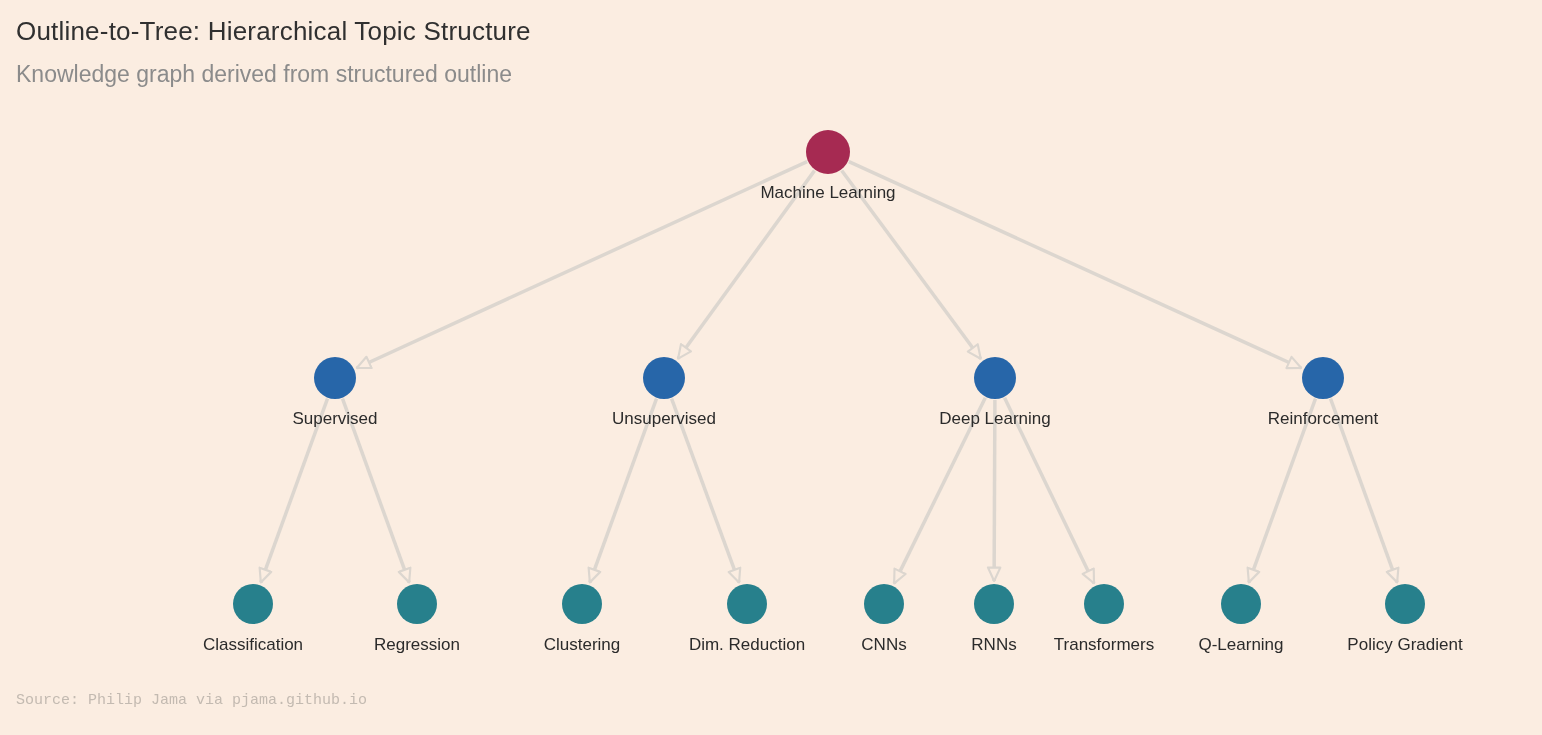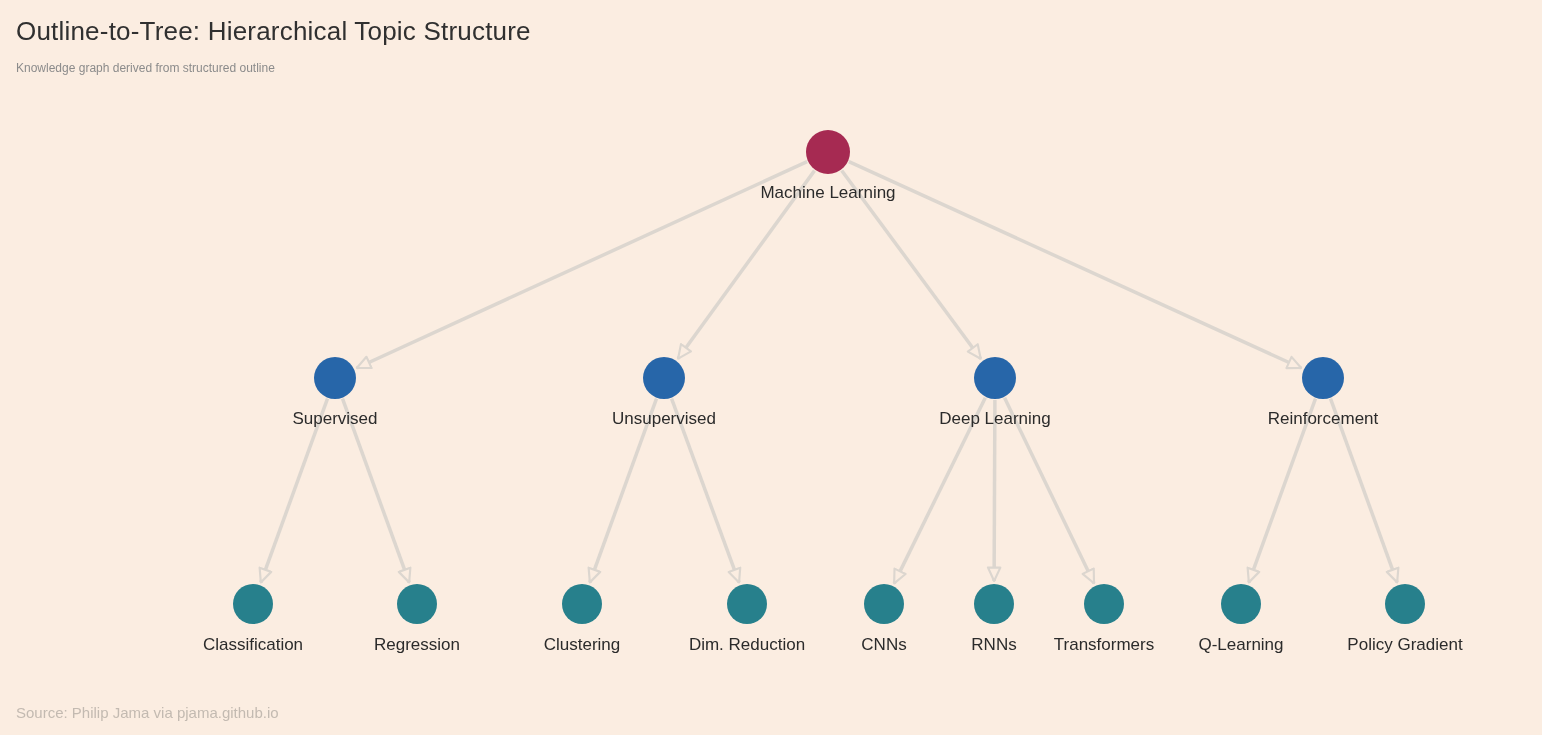--- a/index.html
+++ b/index.html
@@ -29,29 +29,30 @@
     z-index: 2;
   }
   .title {
     margin: 0;
     font-size: 26px;
     font-weight: 400;
     letter-spacing: 0.2px;
   }
   .subtitle {
     margin: 14px 0 6px 0;
-    font-size: 12px;
+    font-size: 23px;
     font-weight: 400;
   }
   .footer {
     position: absolute;
     left: 16px;
-    bottom: 14px;
+    bottom: 26px;
     font-size: 15px;
     z-index: 2;
+    font-family: Liberation Mono, monospace;
   }
   .node-label {
     font-family: "Liberation Sans", sans-serif;
     font-size: 17px;
   }
 </style>
 </head>
 <body style="background: rgb(251, 237, 225);">
 
 <div class="page">

